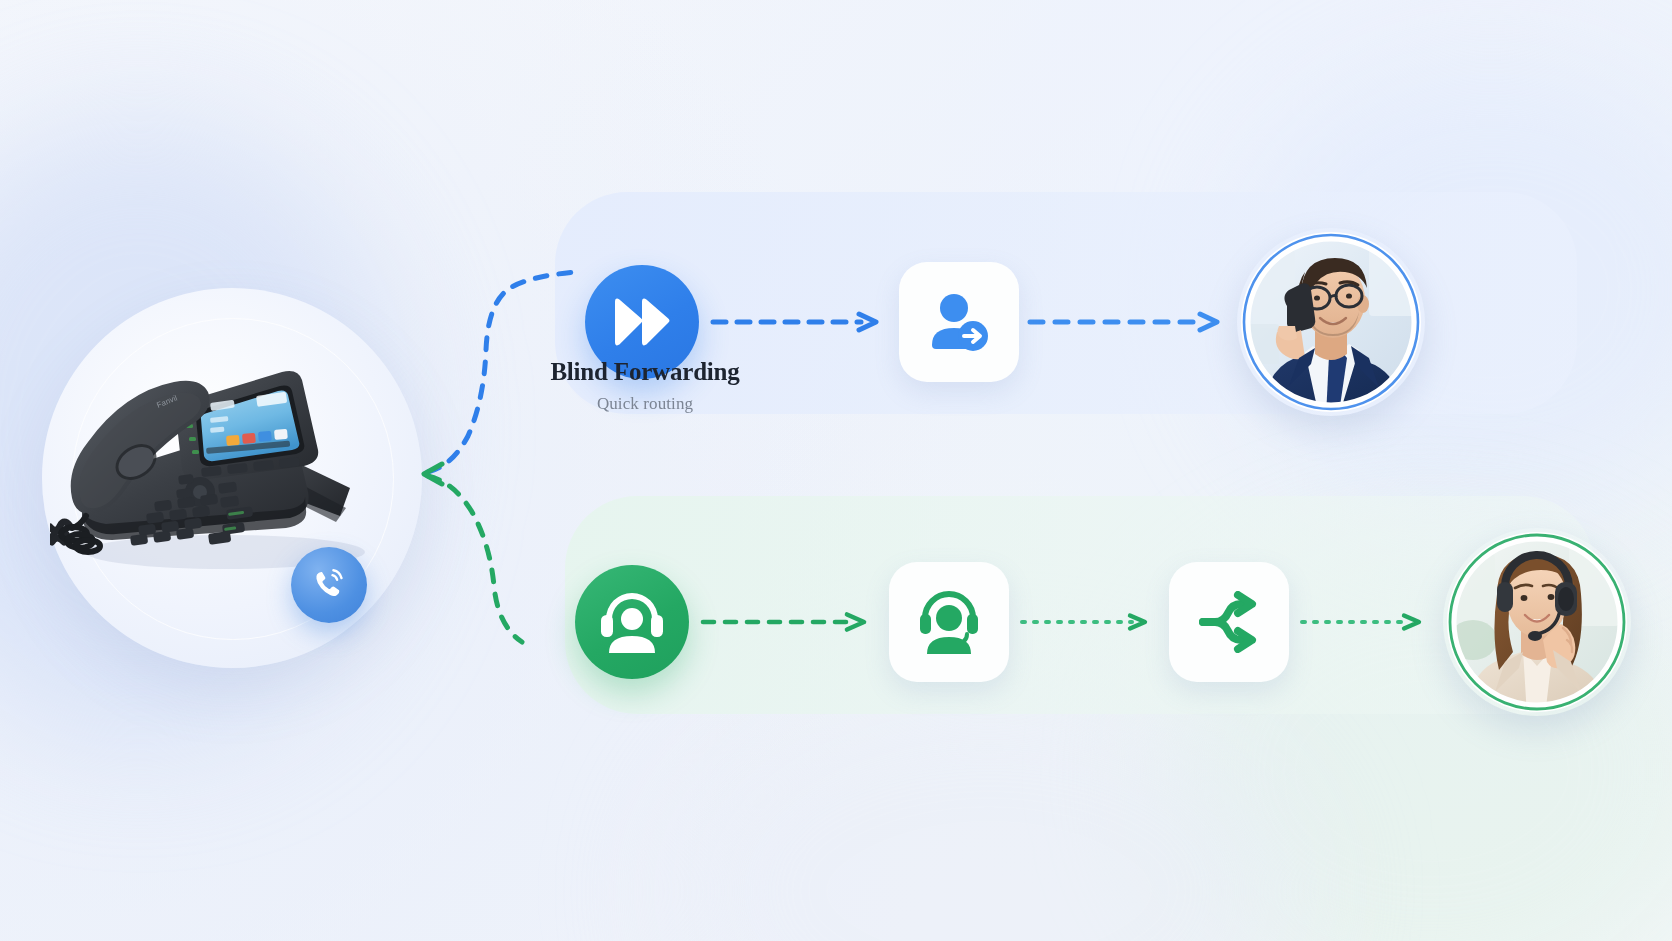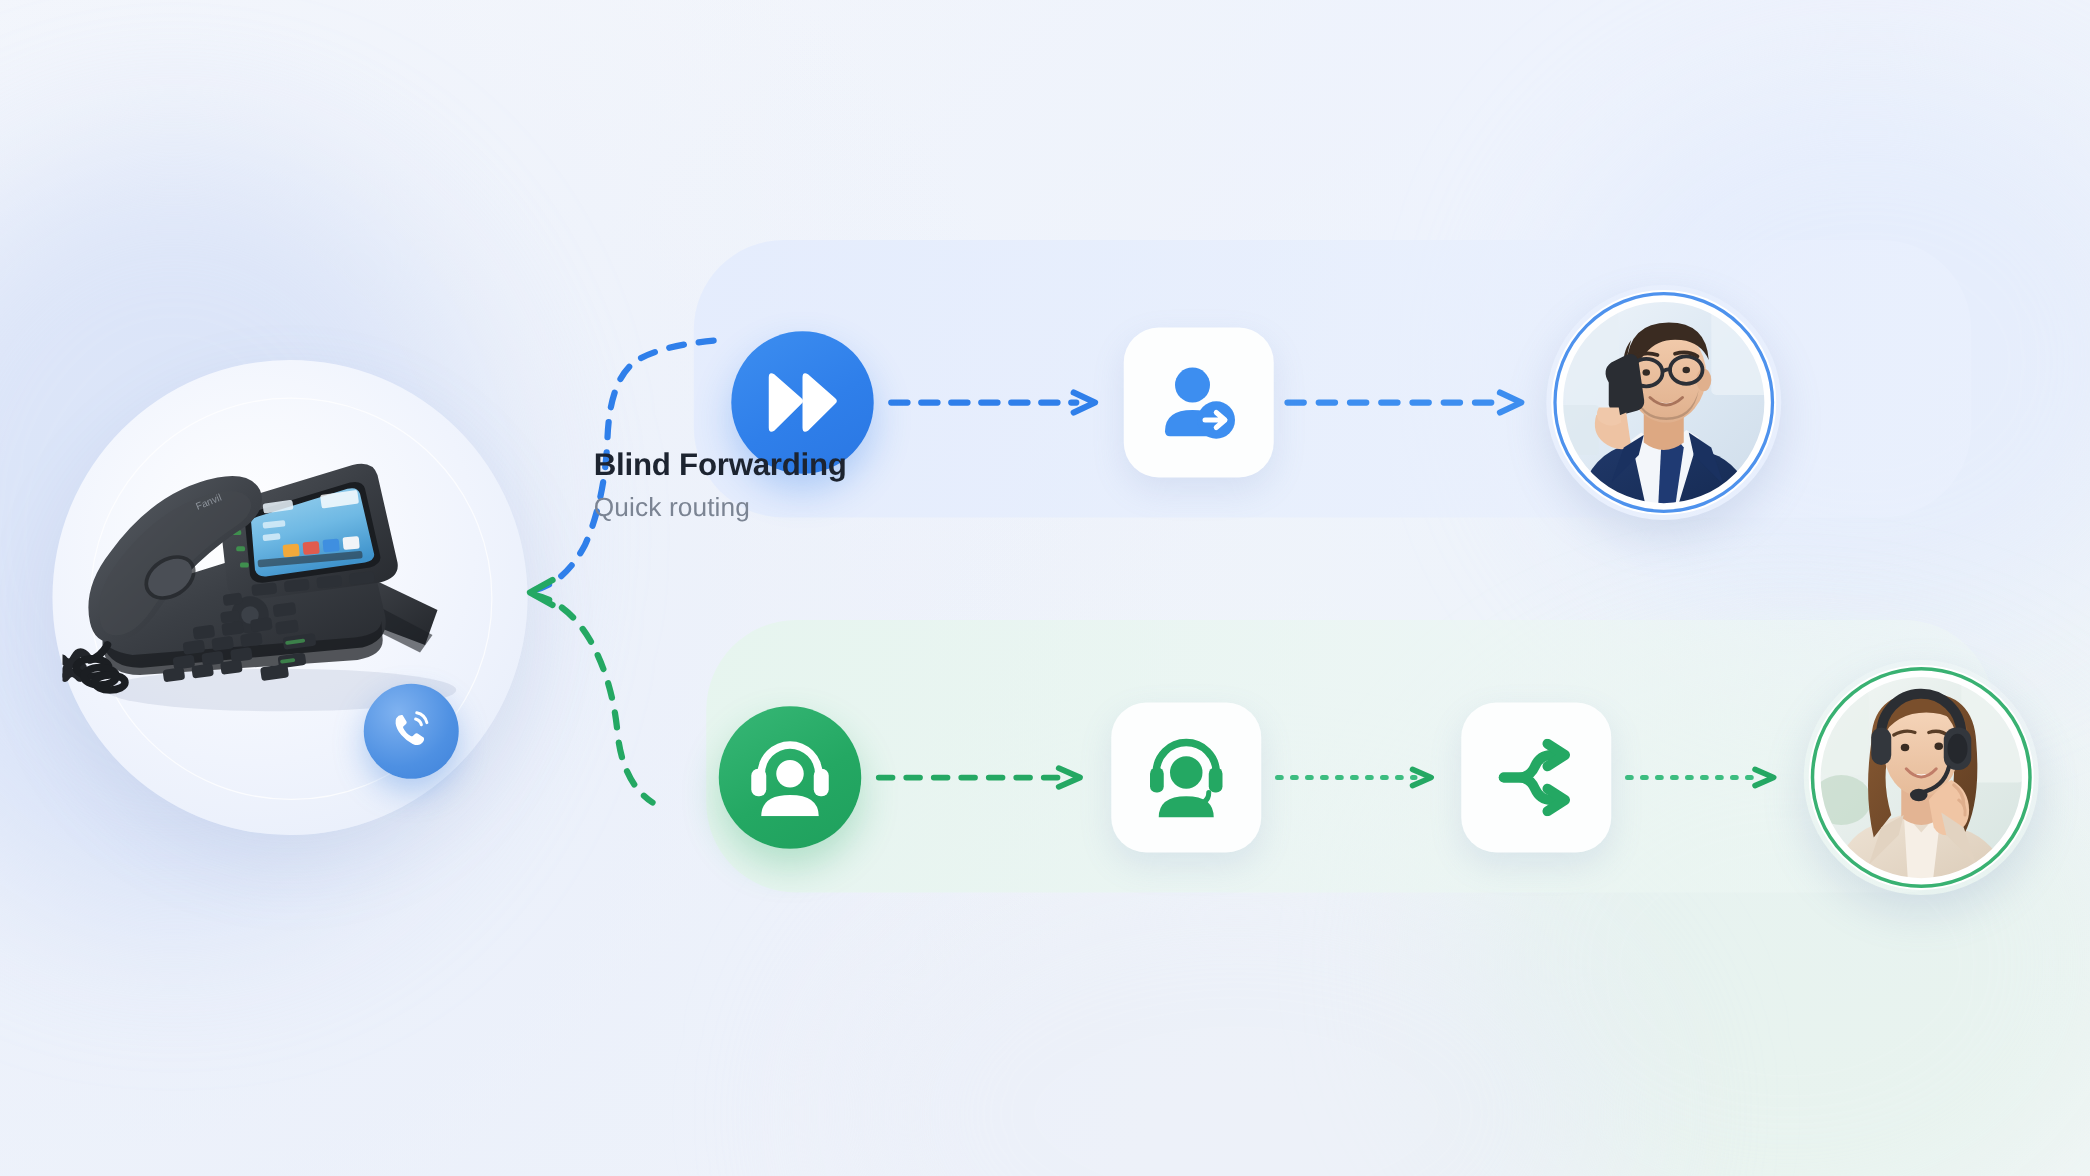--- a/index.html
+++ b/index.html
@@ -81,29 +81,29 @@
 
   .avatar{
     width:188px;height:188px;border-radius:50%;
     box-shadow:0 14px 34px rgba(110,135,180,.20);
     display:block;
   }
 
   .arrow-gap{display:flex;align-items:center;justify-content:center;}
 
   
-  .label-block{position:absolute;text-align:left;width:340px;}
+  .label-block{position:absolute;text-align:center;width:340px;font-family:Liberation Serif, serif;}
   .label-blue{left:475px;top:358px;}
   .label-green{left:462px;top:657px;}
   .label-title{
     font-size:25px;font-weight:bold;color:#1d2430;letter-spacing:-.2px;
     margin:0 0 7px 0;line-height:1.15;
   }
   .label-sub{
-    font-size:21px;color:#7b8493;letter-spacing:.1px;margin:0;line-height:1.2;
+    font-size:17px;color:#7b8493;letter-spacing:.1px;margin:0;line-height:1.2;
   }
 </style>
 </head>
 <body>
 
 <div id="stage">
 
   <div class="blob blob-a"></div>
   <div class="blob blob-b"></div>
   <div class="blob blob-c"></div>

